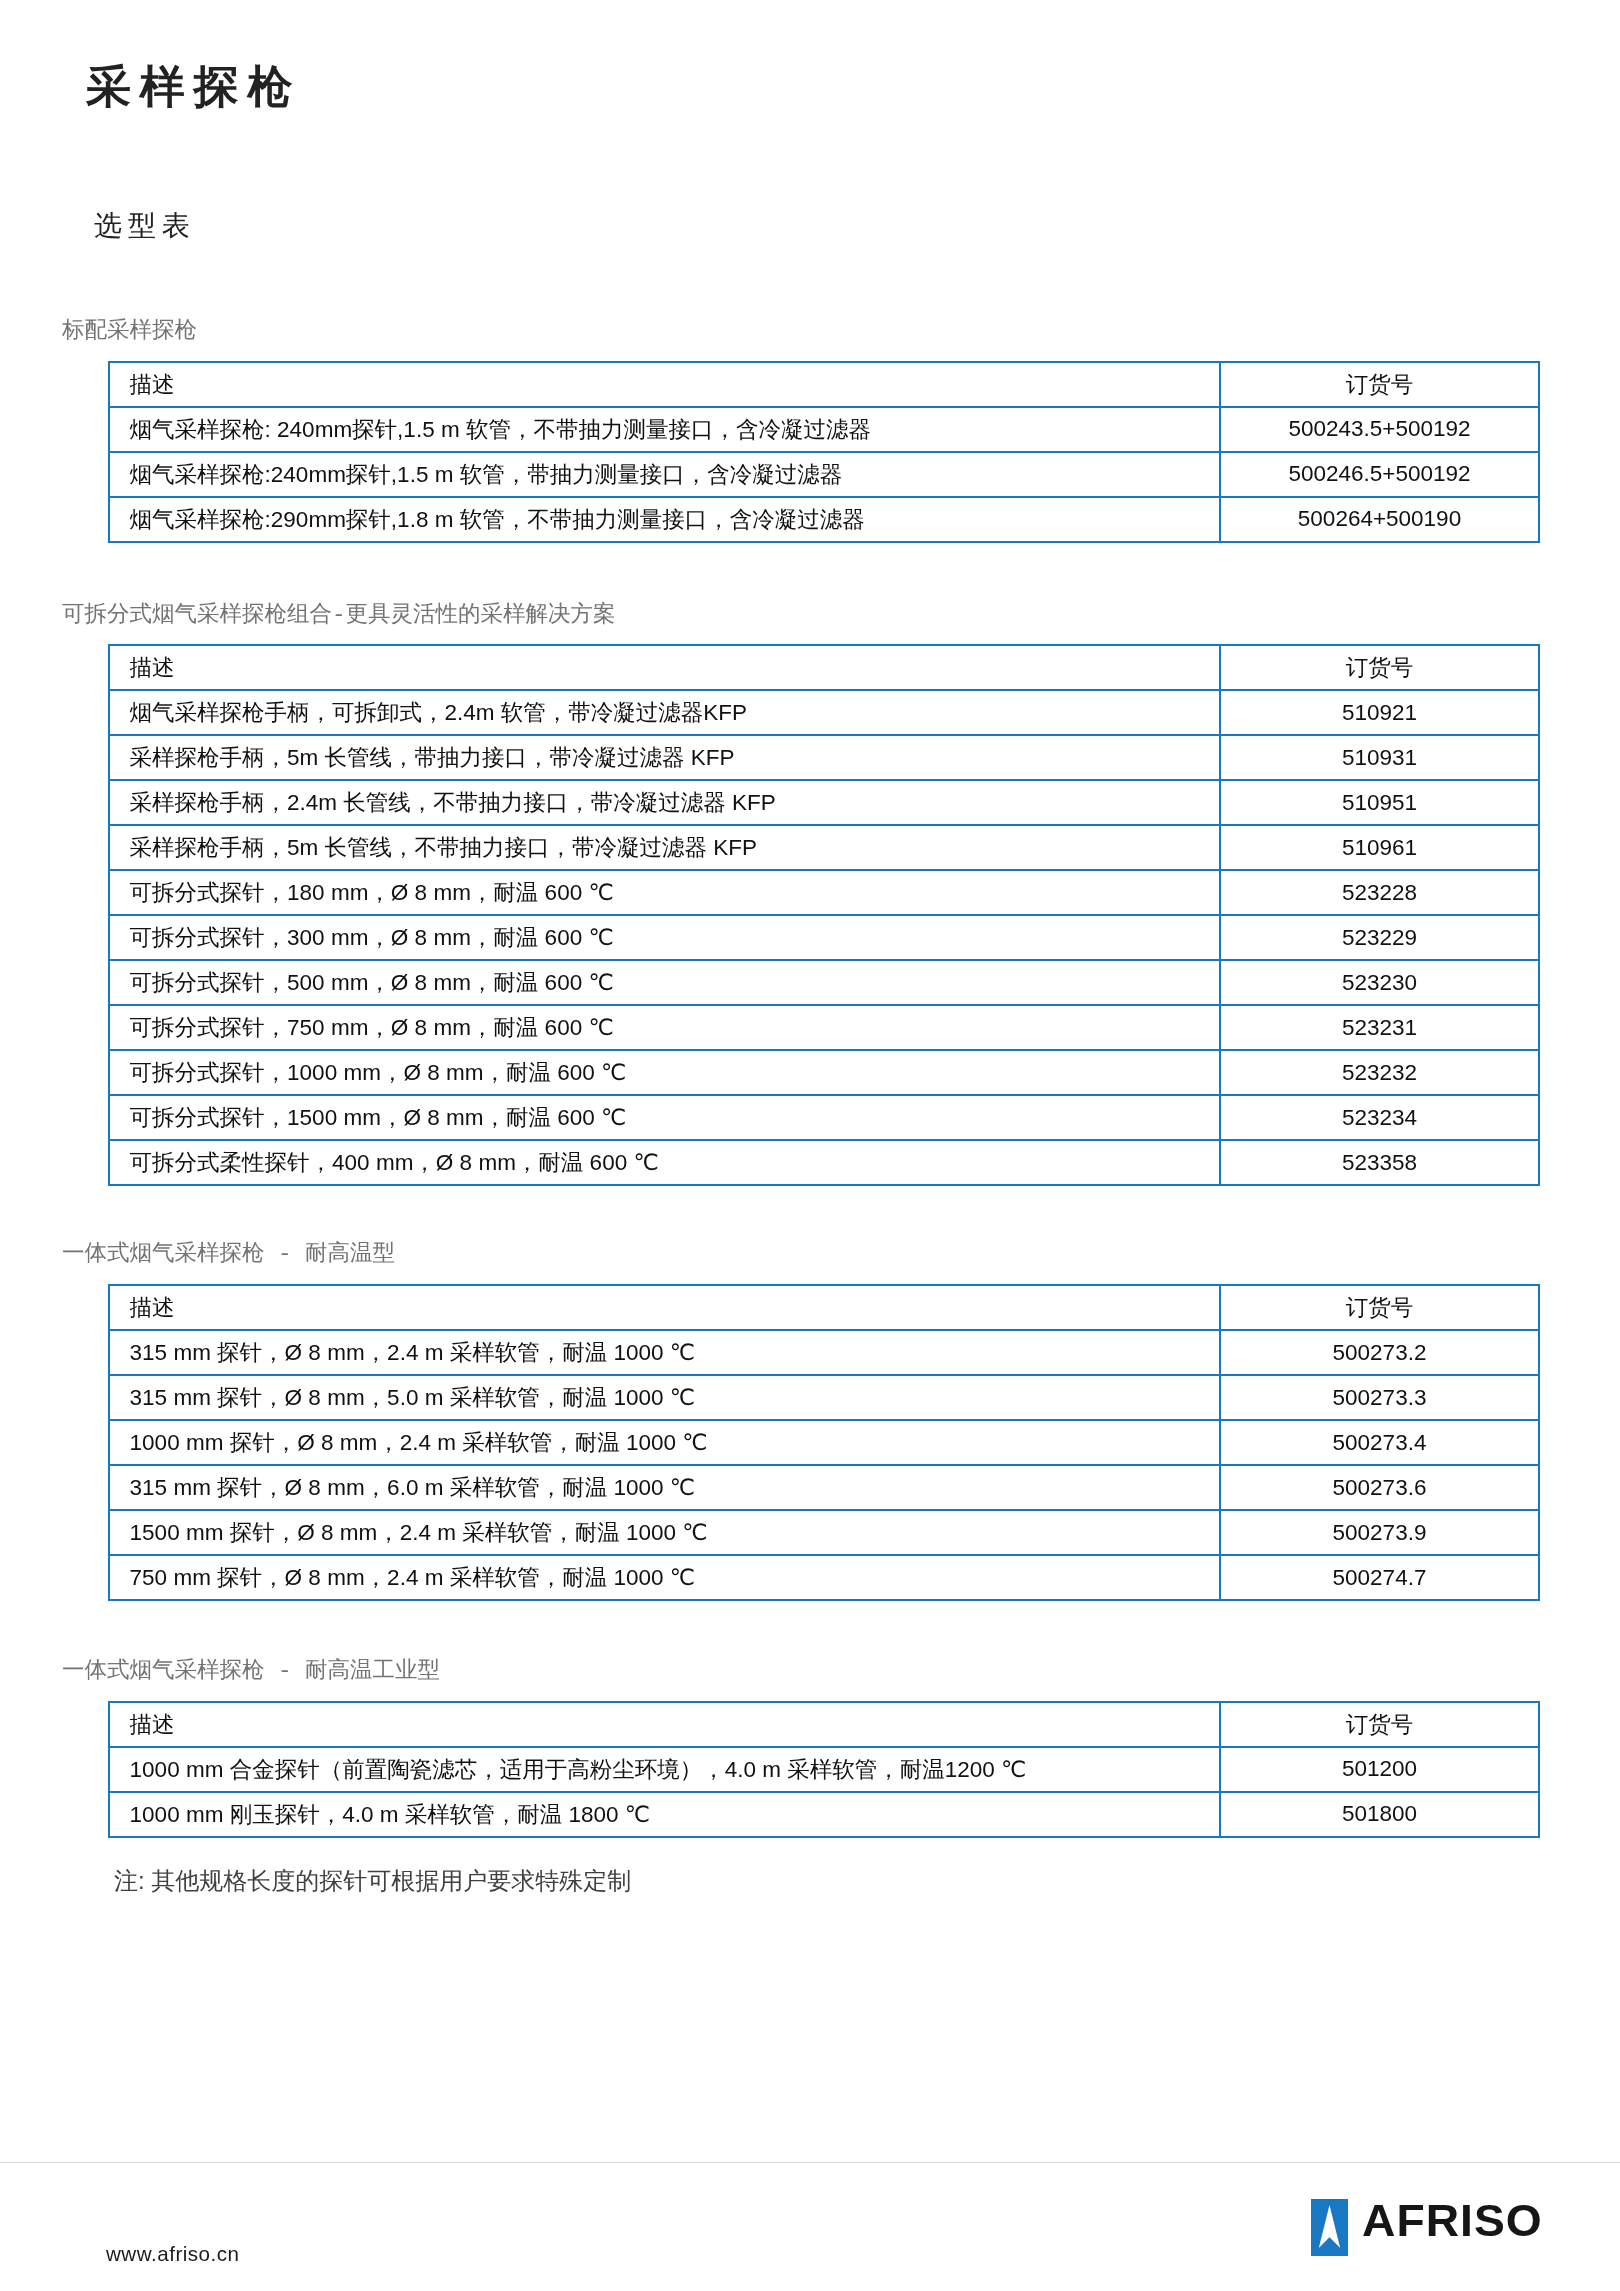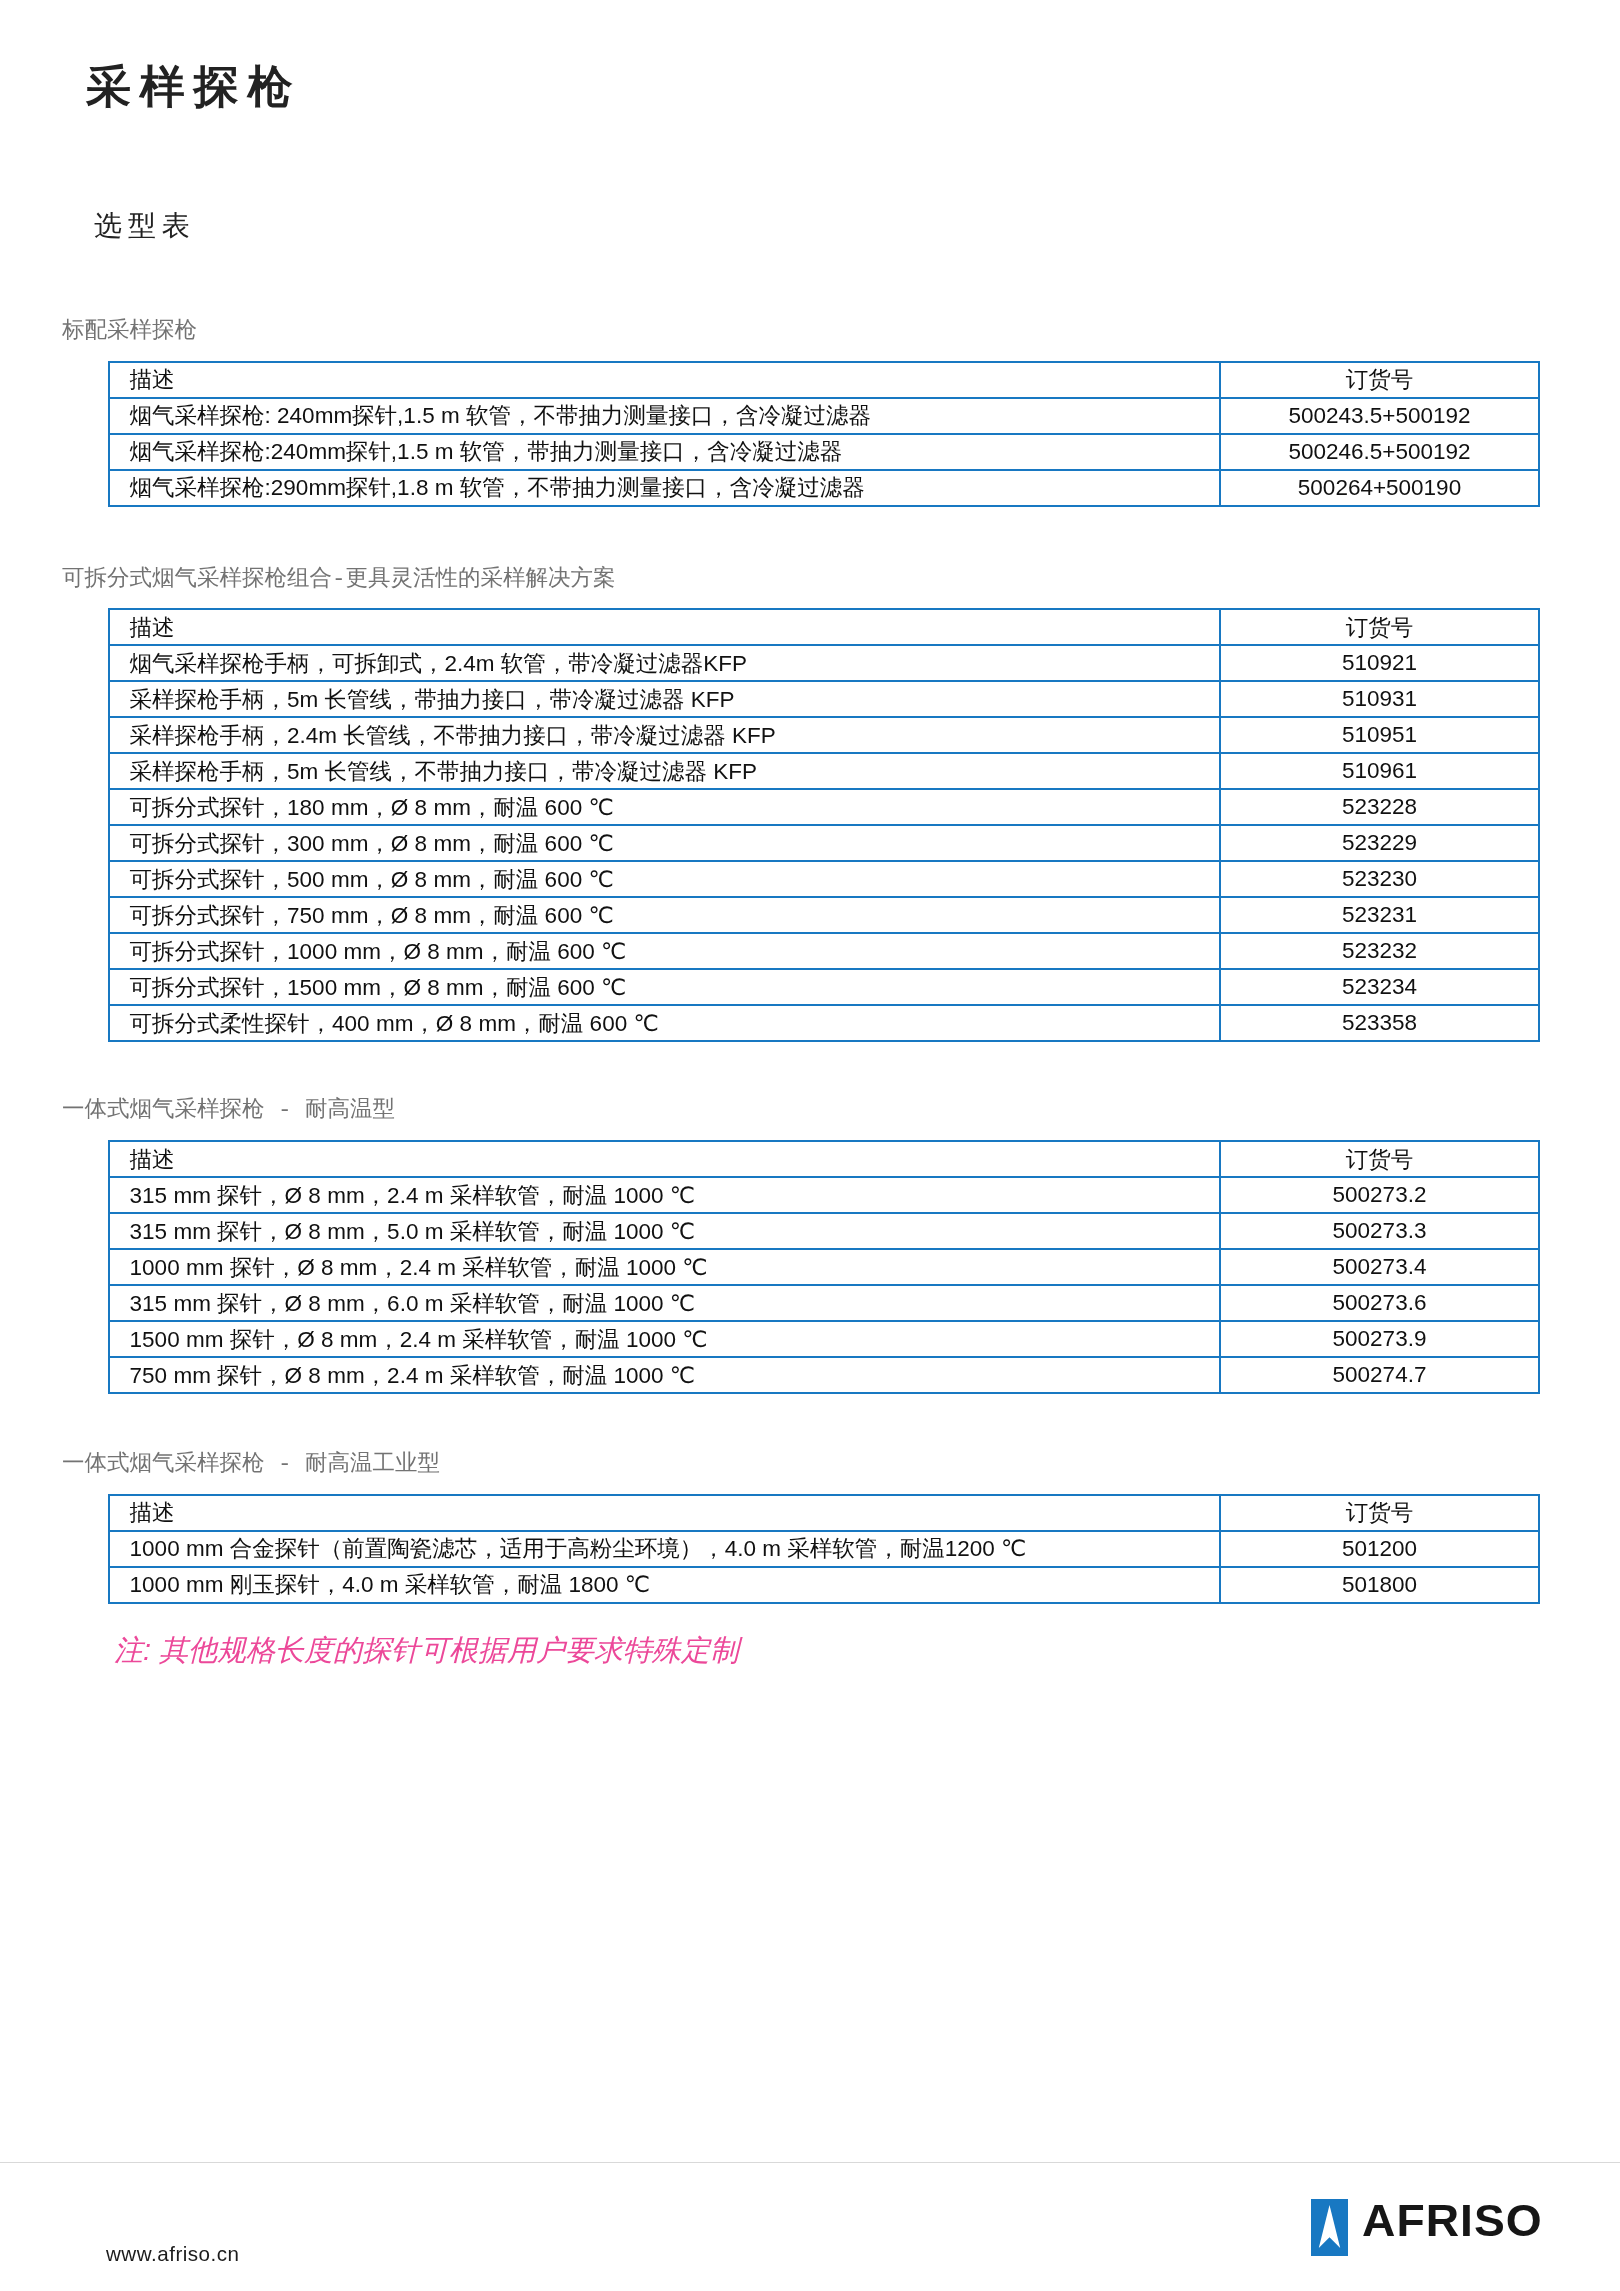--- a/index.html
+++ b/index.html
@@ -22,29 +22,29 @@
   .sec3-label{margin-top:51px;}
   .sec4-label{margin-top:53px;}
   table.sel{
     border-collapse:collapse;table-layout:fixed;
     margin:15.7px 0 0 108px;width:1429px;
     border:2.9px solid var(--tb);
   }
   table.sel th,table.sel td{
     border:2.9px solid var(--tb);
     font-size:22.5px;font-weight:400;color:#111;
-    height:36px;box-sizing:border-box;
+    height:45px;box-sizing:border-box;
     white-space:nowrap;overflow:hidden;
   }
   .desc-col{width:1111px;}
   .order-col{width:319px;}
   th.desc-cell,td.desc-cell{text-align:left;padding:0 9.8px 0 19.6px;}
   th.order-cell,td.order-cell{text-align:center;padding:0 21px;}
   .note{
-    margin:27.4px 0 0 114px;font-size:29px;color:#ec4899;font-style:italic;
+    margin:27.4px 0 0 114px;font-size:24px;color:#404040;
   }
   .footer-rule{
     position:absolute;left:0;right:0;top:2162px;border-top:1px solid #d9d9d9;height:0;
   }
   .footer-url{
     position:absolute;left:106px;top:2223px;font-size:20.6px;color:#1c1c1c;letter-spacing:0.5px;margin-top:19px;
   }
   .brand{
     position:absolute;right:86px;top:2199px;display:flex;align-items:flex-start;gap:13.7px;
   }

